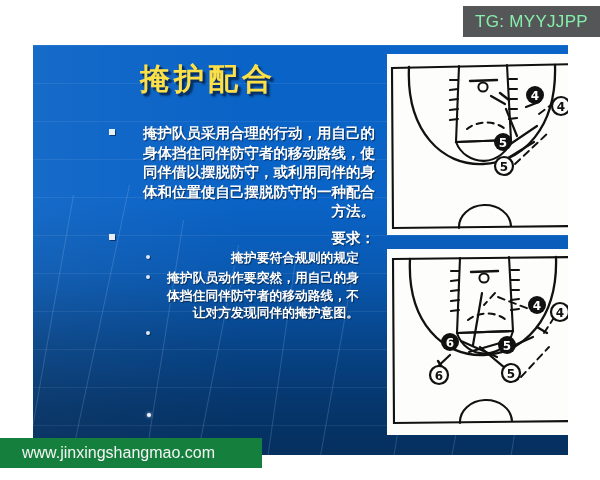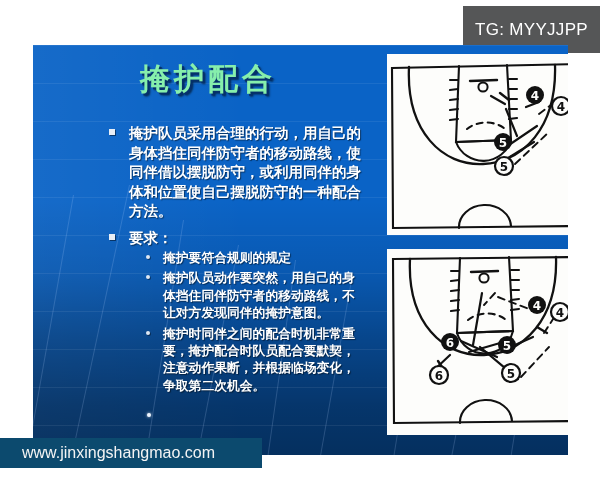--- a/index.html
+++ b/index.html
@@ -2,22 +2,22 @@
 <html><head>
 <meta charset="utf-8">
 <style>
   html,body{margin:0;padding:0;background:#ffffff;}
   body{width:600px;height:480px;overflow:hidden;
        font-family:"Liberation Sans","DejaVu Sans",sans-serif;}
 
   #stage{position:relative;width:600px;height:480px;background:#ffffff;}
 
   
-  .tg-badge{position:absolute;top:6px;right:0;width:137px;height:47px;
-            background:#555657;color:#ffffff;font-size:17px;
+  .tg-badge{position:absolute;top:6px;right:0;width:137px;height:31px;
+            background:#555657;color:#86efac;font-size:17px;
             display:flex;align-items:center;justify-content:center;
             letter-spacing:.3px;}
 
   
   .slide{position:absolute;left:33px;top:45px;width:535px;height:410px;
          background:#0a63c6;overflow:hidden;}
   .slide-bg{position:absolute;inset:0;
       background:
         linear-gradient(to bottom,
           rgba(255,255,255,0) 0%,
@@ -36,50 +36,50 @@
              background:rgba(190,215,255,.85);transform-origin:top center;}
   .hairlines{position:absolute;inset:0;opacity:.13;
      background:repeating-linear-gradient(to bottom,
         rgba(255,255,255,.55) 0px, rgba(255,255,255,.55) 1px,
         rgba(255,255,255,0) 1px, rgba(255,255,255,0) 38px);}
   .speck{position:absolute;width:4px;height:4px;border-radius:50%;
          background:#eef5ff;box-shadow:0 0 3px rgba(255,255,255,.8);}
 
   
   .title{position:absolute;left:0;top:14px;width:350px;text-align:center;
-         color:#86efac;font-size:30px;font-weight:bold;letter-spacing:4px;
+         color:#fde047;font-size:30px;font-weight:bold;letter-spacing:4px;
          font-family:"DejaVu Serif","Liberation Serif",serif;
          text-shadow:2px 2px 0 #04306b, 3px 3px 2px rgba(0,0,0,.55);}
 
   
   .body-col{position:absolute;left:74px;top:78px;width:268px;color:#ffffff;
             font-family:"DejaVu Serif","Liberation Serif",serif;}
 
   .lvl1{position:relative;padding-left:22px;margin-bottom:7px;
         font-size:14.5px;line-height:19.5px;font-weight:bold;
-        text-shadow:1px 1px 1px rgba(0,0,0,.5);}
+        text-shadow:1px 1px 1px rgba(0,0,0,.5);text-align:right;}
   .lvl1 > .sq{position:absolute;left:2px;top:6px;width:6px;height:6px;
               background:#e8eef6;box-shadow:1px 1px 0 rgba(0,0,0,.45);}
   .sub-list{margin:2px 0 0 0;padding:0;list-style:none;}
   .lvl2{position:relative;padding-left:24px;margin:2px 16px 3px 10px;
         font-size:12.8px;line-height:17.4px;font-weight:bold;
         text-shadow:1px 1px 1px rgba(0,0,0,.5);}
   .lvl2 > .dot{position:absolute;left:7px;top:6px;width:4px;height:4px;
                border-radius:50%;background:#dfe8f3;
                box-shadow:1px 1px 0 rgba(0,0,0,.4);}
 
   
   .diagram{position:absolute;background:#fdfdfb;overflow:hidden;}
   #diagram-top{left:354px;top:9px;width:195px;height:181px;}
   #diagram-bottom{left:354px;top:204px;width:195px;height:186px;}
   .diagram svg{display:block;width:100%;height:100%;}
 
   
   .footer-url{position:absolute;left:0;top:438px;width:262px;height:30px;
-              background:#0c4a6e;color:#f4f4f4;font-size:16px;
+              background:#15803d;color:#f4f4f4;font-size:16px;
               display:flex;align-items:center;padding-left:22px;
               box-sizing:border-box;}
 </style>
 </head>
 <body>
 
 <div id="stage">
 
   <div class="tg-badge">
     <span>TG: MYYJJPP</span>
@@ -118,21 +118,20 @@
           <li class="lvl2">
             <span class="dot"></span>
             <span>掩护要符合规则的规定</span>
           </li>
           <li class="lvl2">
             <span class="dot"></span>
             <span>掩护队员动作要突然，用自己的身体挡住同伴防守者的移动路线，不让对方发现同伴的掩护意图。</span>
           </li>
           <li class="lvl2">
             <span class="dot"></span>
-            <span>掩护时同伴之间的配合时机非常重要，掩护配合时队员配合要默契，注意动作果断，并根据临场变化，争取第二次机会。</span>
           </li>
         </ul>
       </div>
 
     </div>
 
     <div class="diagram" id="diagram-top">
       <svg viewBox="0 0 195 181" xmlns="http://www.w3.org/2000/svg">
         <rect x="0" y="0" width="195" height="181" fill="#fdfdfb"></rect>
         <g fill="none" stroke="#111" stroke-width="2.1" stroke-linecap="round">

